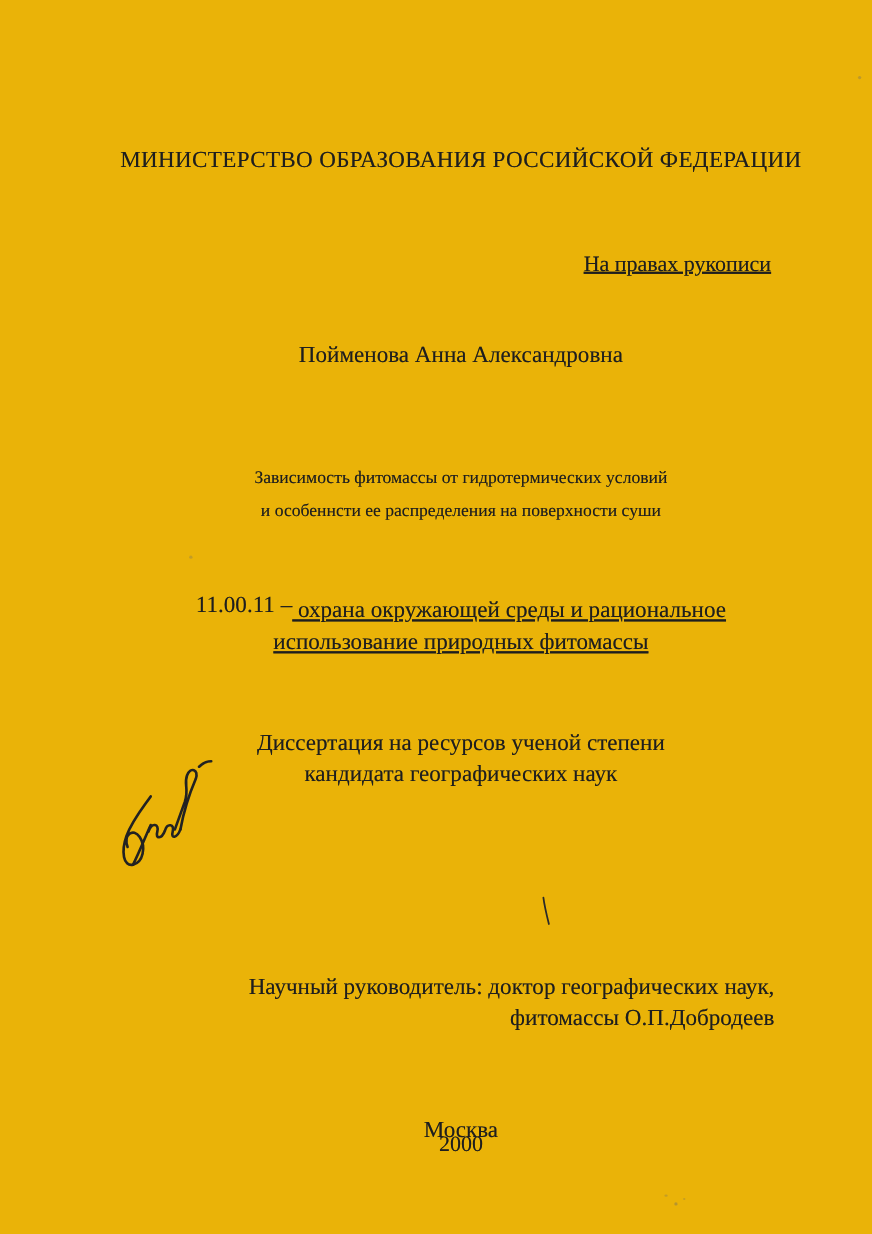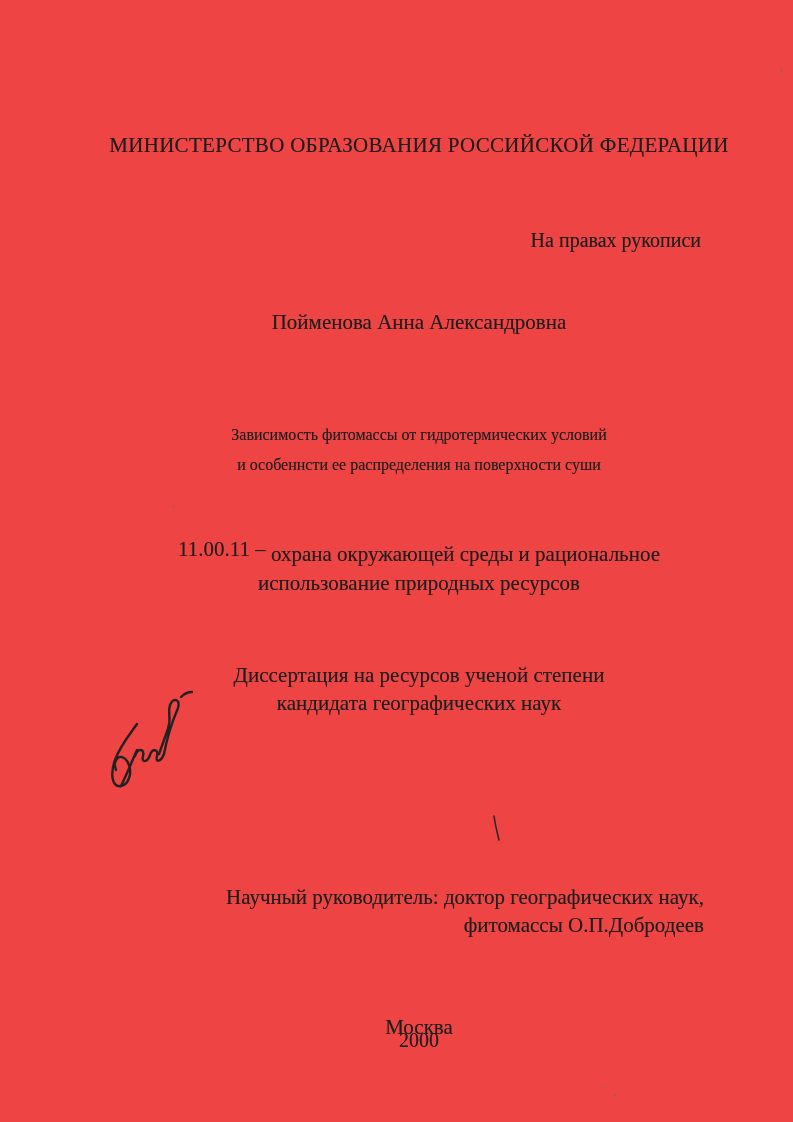--- a/index.html
+++ b/index.html
@@ -4,21 +4,21 @@
 <style>
   html, body {
     margin: 0;
     padding: 0;
     background: #ffffff;
   }
   .page {
     position: relative;
     width: 793px;
     height: 1122px;
-    background: #ef4444;
+    background: #eab308;
     overflow: hidden;
     font-family: "Liberation Serif", "DejaVu Serif", serif;
     color: #1e1e1e;
   }
   .txt {
     position: absolute;
     text-shadow: 0 0 0.6px rgba(40,40,40,0.55);
   }
   .center {
     left: 45px;
@@ -27,34 +27,36 @@
   }
   .ministry {
     top: 133px;
     font-size: 21px;
     letter-spacing: 0.3px;
   }
   .manuscript {
     top: 229px;
     right: 92px;
     font-size: 20px;
+    text-decoration: underline;
   }
   .author {
     top: 310px;
     font-size: 21px;
   }
   .title {
     top: 420px;
     font-size: 16px;
     line-height: 30px;
   }
   .specialty {
     top: 540px;
     font-size: 21px;
     line-height: 29px;
+    text-decoration: underline;
   }
   .specialty .code {
     display: inline-block;
     position: relative;
     top: -5px;
   }
   .thesis {
     top: 661px;
     font-size: 21px;
     line-height: 28px;
@@ -108,21 +110,21 @@
 
   <div class="txt center author">Пойменова Анна Александровна</div>
 
   <div class="txt center title">
     <div>Зависимость фитомассы от гидротермических условий</div>
     <div>и особеннсти ее распределения на поверхности суши</div>
   </div>
 
   <div class="txt center specialty">
     <div><span class="code">11.00.11 –</span> <span>охрана окружающей среды и рациональное</span></div>
-    <div>использование природных ресурсов</div>
+    <div>использование природных фитомассы</div>
   </div>
 
   <div class="txt center thesis">
     <div>Диссертация на ресурсов ученой степени</div>
     <div>кандидата географических наук</div>
   </div>
 
   <svg class="signature" viewBox="0 0 92 114">
     <g fill="none" stroke="#222222" stroke-width="2.4" stroke-linecap="round" stroke-linejoin="round">
       <path d="M 33,40

